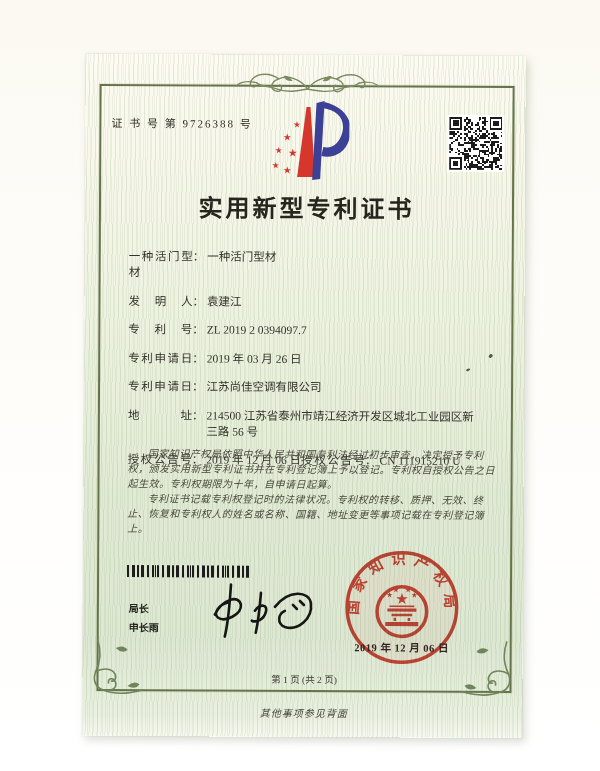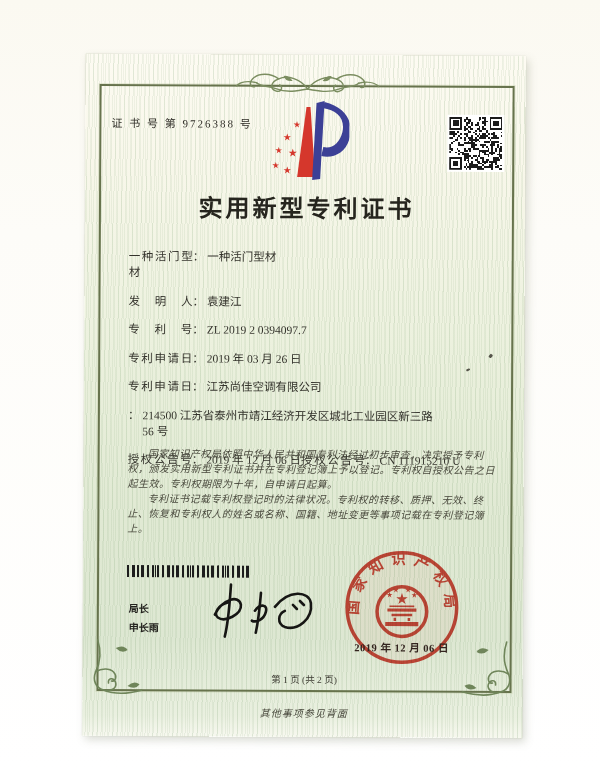--- a/index.html
+++ b/index.html
@@ -451,20 +451,21 @@
         <span class="flabel">专利申请日</span>
           <span class="colon">：</span>
         <span class="fvalue">2019 年 03 月 26 日</span>
       </div>
       <div class="frow">
         <span class="flabel">专利申请日</span>
           <span class="colon">：</span>
         <span class="fvalue">江苏尚佳空调有限公司</span>
       </div>
       <div class="frow">
+        <span class="flabel">地址</span>
           <span class="colon">：</span>
         <span class="fvalue addr-value">214500 江苏省泰州市靖江经济开发区城北工业园区新三路 56 号</span>
       </div>
       <div class="frow">
         <span class="flabel">授权公告号</span>
           <span class="colon">：</span>
         <span>2019 年 12 月 06 日</span>
         <span class="pair2">
           <span class="flabel">授权公告号</span>
             <span class="colon">：</span>

